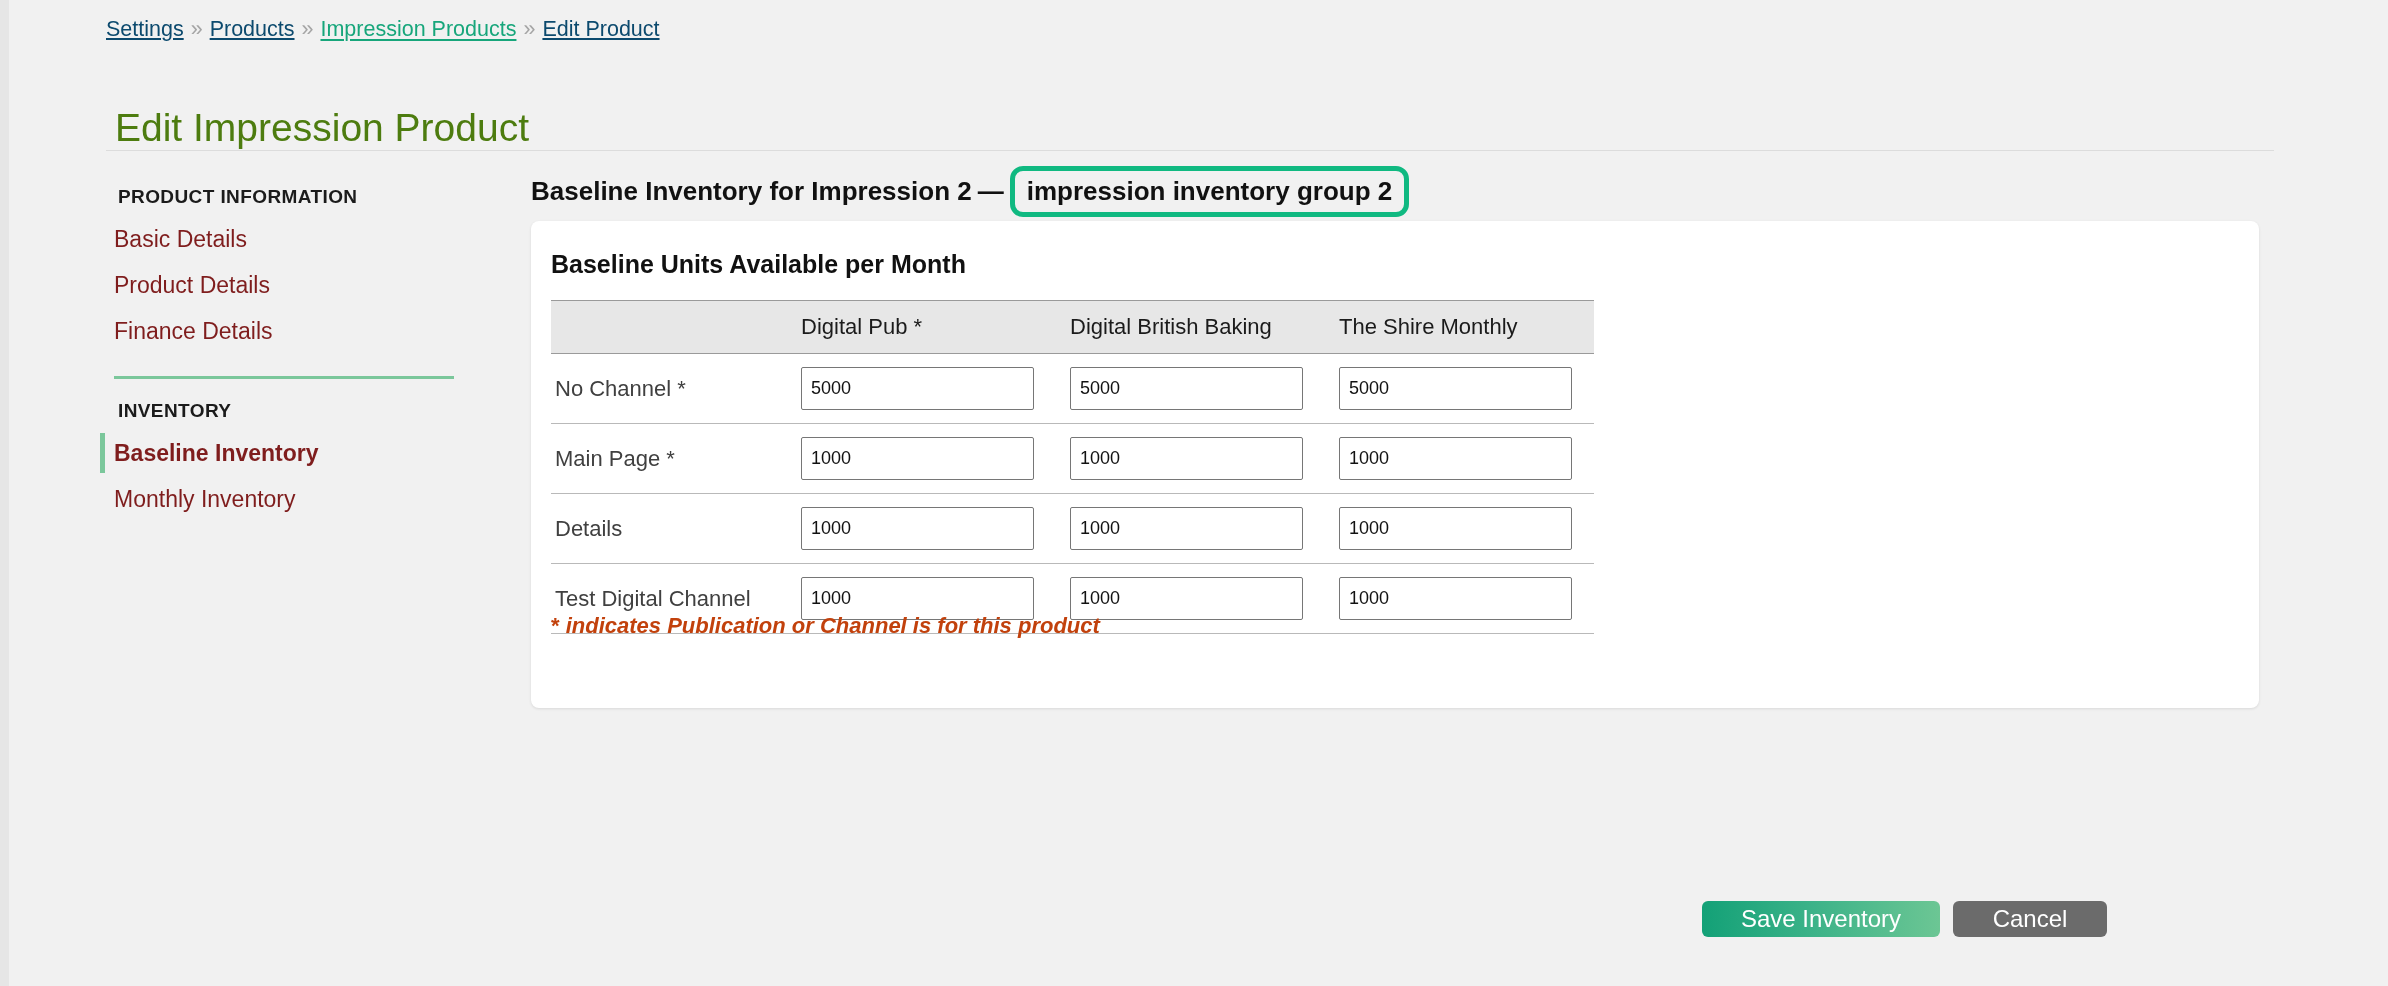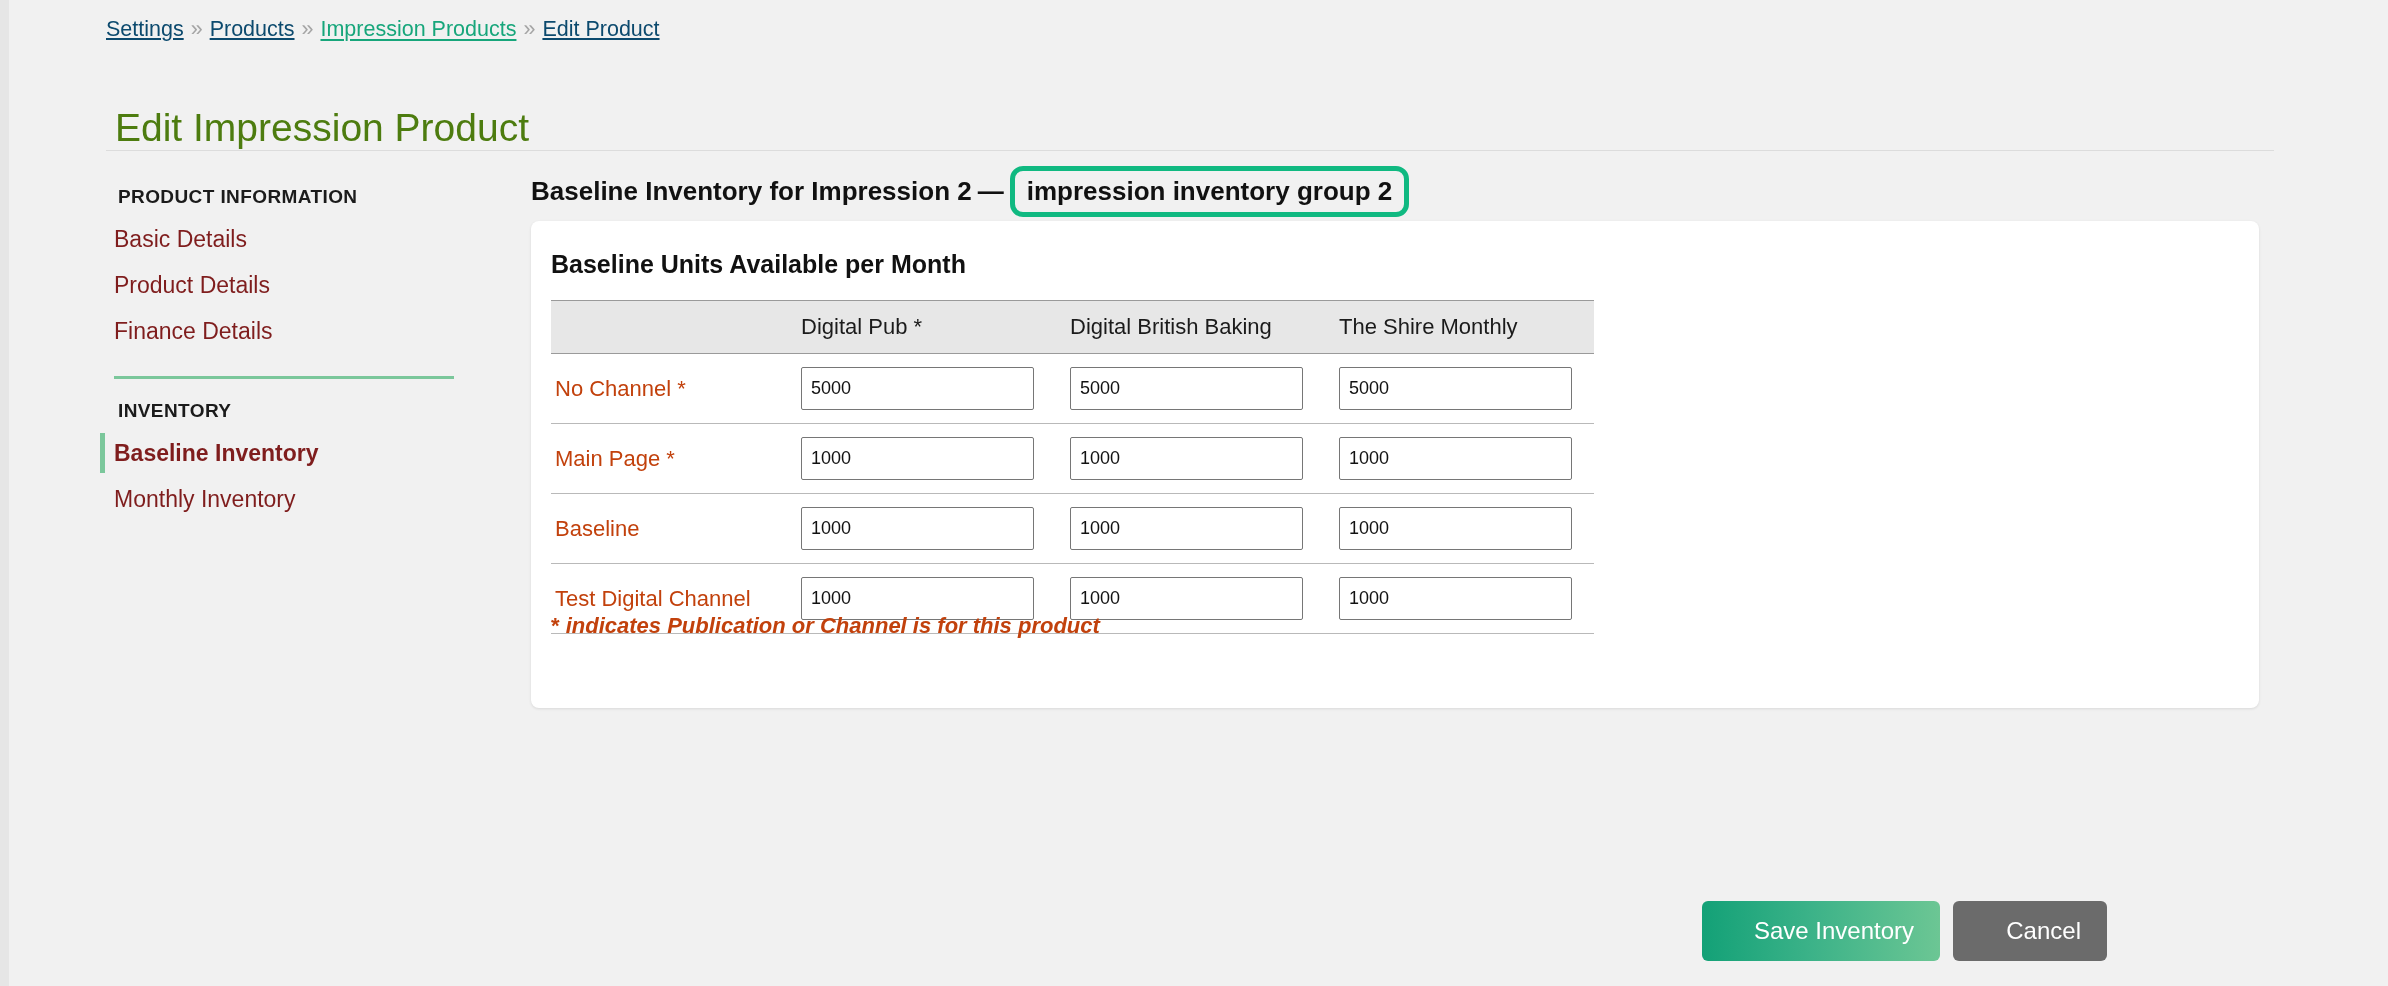--- a/index.html
+++ b/index.html
@@ -200,21 +200,21 @@
     padding: 0;
   }
   .inv-table tbody td {
     border-bottom: 1px solid #b9b9b9;
     height: 69px;
     padding: 0;
     vertical-align: middle;
   }
   .inv-table tbody td.row-label {
     font-size: 22px;
-    color: #c2410c;
+    color: #404040;
     white-space: nowrap;
     padding-left: 4px;
   }
   .qty-input {
     display: block;
     width: 233px;
     height: 43px;
     box-sizing: border-box;
     border: 1px solid #767676;
     border-radius: 2px;
@@ -247,25 +247,24 @@
     display: flex;
     gap: 13px;
   }
   .btn {
     border: none;
     border-radius: 6px;
     font-family: "Liberation Sans", sans-serif;
     font-size: 24px;
     line-height: 1;
     color: #ffffff;
-    height: 60px;
+    height: 36px;
     cursor: pointer;
     padding: 0 26px;
     white-space: nowrap;
-    text-align: right;
   }
   .btn-save {
     background: linear-gradient(to right, #13a177 0%, #3bb288 45%, #6cc694 100%);
     min-width: 238px;
   }
   .btn-cancel {
     background: #6b6b6b;
     min-width: 154px;
   }
 </style>
@@ -339,21 +338,21 @@
                 <input type="text" class="qty-input" value="1000" style="">
               </td>
               <td>
                 <input type="text" class="qty-input" value="1000" style="">
               </td>
               <td>
                 <input type="text" class="qty-input" value="1000" style="">
               </td>
             </tr>
             <tr>
-              <td class="row-label">Baseline</td>
+              <td class="row-label">Details</td>
               <td>
                 <input type="text" class="qty-input" value="1000" style="">
               </td>
               <td>
                 <input type="text" class="qty-input" value="1000" style="">
               </td>
               <td>
                 <input type="text" class="qty-input" value="1000" style="">
               </td>
             </tr>

